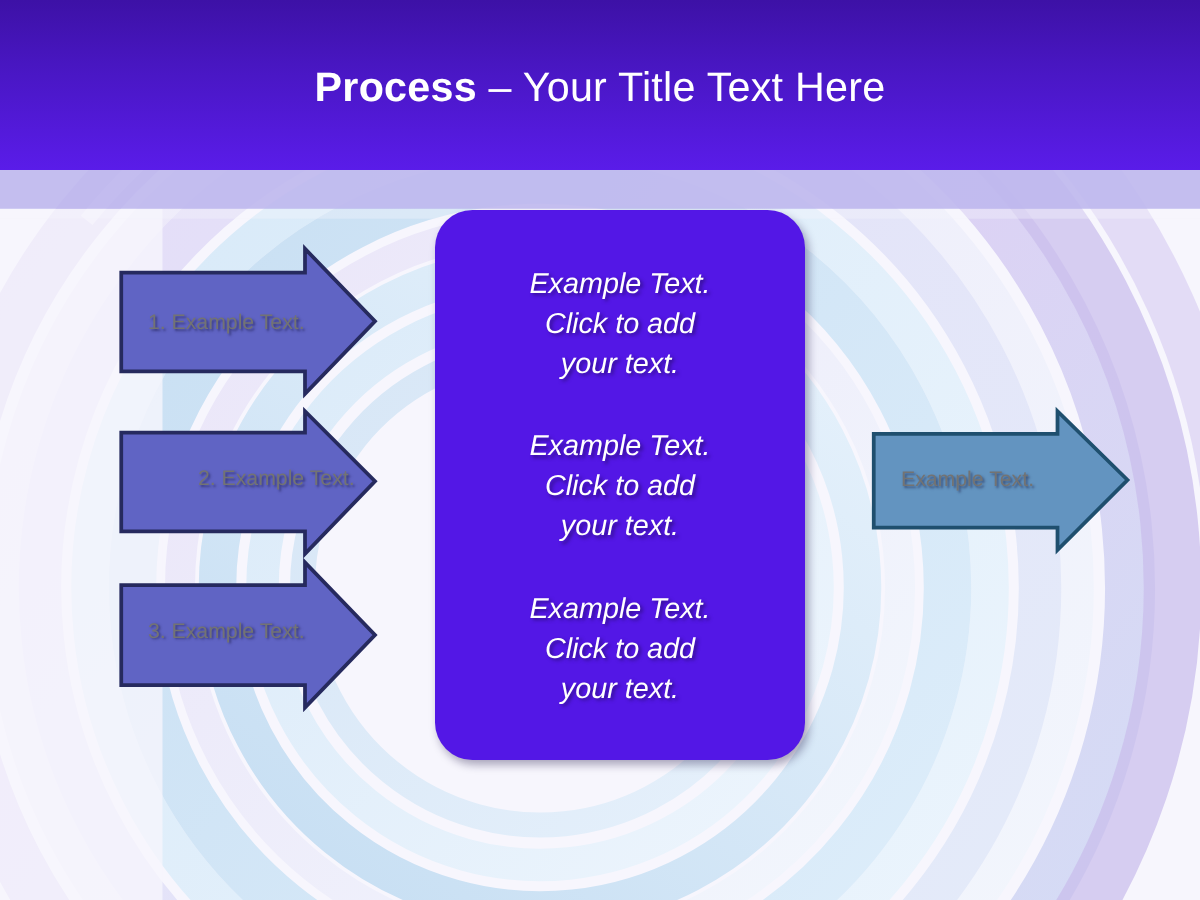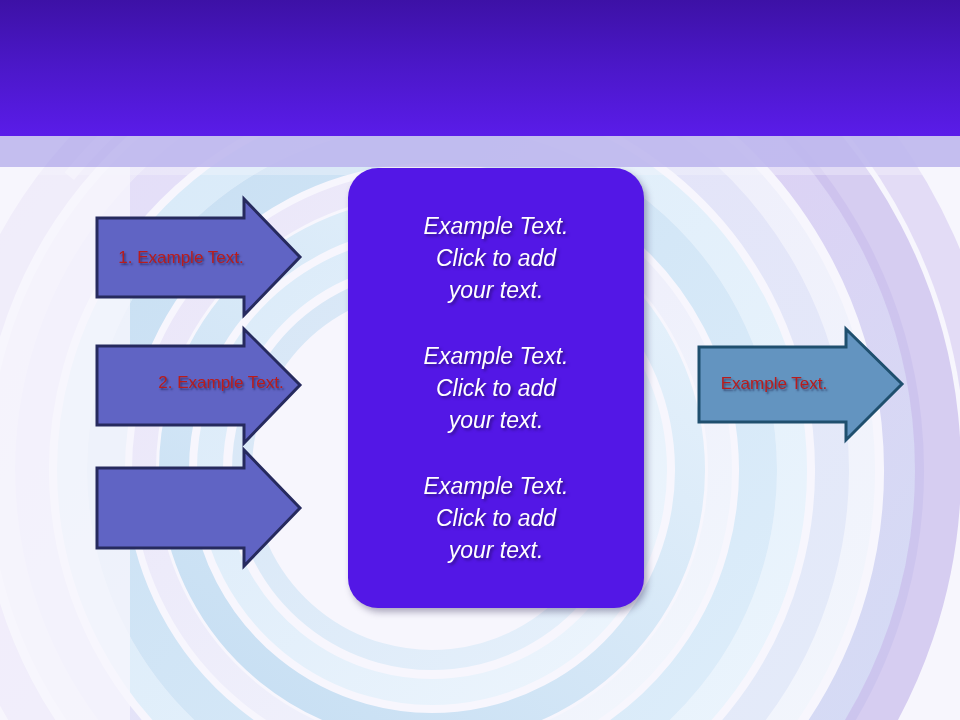--- a/index.html
+++ b/index.html
@@ -67,21 +67,21 @@
   #title-text .t-reg  { font-weight: normal; }
 
   
   .arrow {
     position: absolute;
     z-index: 3;
   }
   .arrow svg { display: block; overflow: visible; }
   .arrow-label {
     position: absolute;
-    color: #b91c1c;
+    color: #737373;
     font-size: 17px;
     line-height: 20px;
     text-align: center;
     text-shadow: 1.5px 1.5px 2px rgba(20,20,60,0.55);
     white-space: nowrap;
     pointer-events: none;
     z-index: 4;
   }
 
   
@@ -181,40 +181,42 @@
         <path d="M -300,300 A 424,424 0 0 0 160,392" fill="none" stroke="#ffffff" stroke-width="10"></path>
       </g>
 
       <rect x="0" y="167" width="130" height="553" fill="#f7f6fd" opacity="0.78"></rect>
       <rect x="0" y="167" width="960" height="8" fill="#f7f6fd" opacity="0.35"></rect>
     </g>
   </svg>
 
   <div id="header-bar"></div>
   <div id="header-underbar"></div>
+  <div id="title-text"><span class="t-bold">Process</span><span class="t-reg"> – Your Title Text Here</span></div>
 
   <div class="arrow" style="left:96px; top:198px; width:206px; height:120px;">
     <svg width="206" height="120" viewBox="0 0 206 120">
       <polygon points="1,20 148,20 148,1 204,59 148,117 148,99 1,99" fill="#6064c4" stroke="#262a5e" stroke-width="3" stroke-linejoin="miter"></polygon>
     </svg>
   </div>
   <div class="arrow-label" style="left:96px; top:248px; width:170px;">1. Example Text.</div>
 
   <div class="arrow" style="left:96px; top:328px; width:206px; height:120px;">
     <svg width="206" height="120" viewBox="0 0 206 120">
       <polygon points="1,18 148,18 148,1 204,57 148,115 148,97 1,97" fill="#6064c4" stroke="#262a5e" stroke-width="3" stroke-linejoin="miter"></polygon>
     </svg>
   </div>
   <div class="arrow-label" style="left:96px; top:373px; width:170px;padding-left:40px;">2. Example Text.</div>
 
   <div class="arrow" style="left:96px; top:448px; width:206px; height:122px;">
     <svg width="206" height="122" viewBox="0 0 206 122">
       <polygon points="1,20 148,20 148,2 204,60 148,118 148,100 1,100" fill="#6064c4" stroke="#262a5e" stroke-width="3" stroke-linejoin="miter"></polygon>
     </svg>
   </div>
+  <div class="arrow-label" style="left:96px; top:495px; width:170px;">3. Example Text.</div>
 
   <div id="center-box">
     <div id="center-box-text">
       <div class="center-para">Example Text.
 Click  to add
 your text.</div>
       <div class="center-para">Example Text.
 Click  to add
 your text.</div>
       <div class="center-para">Example Text.

